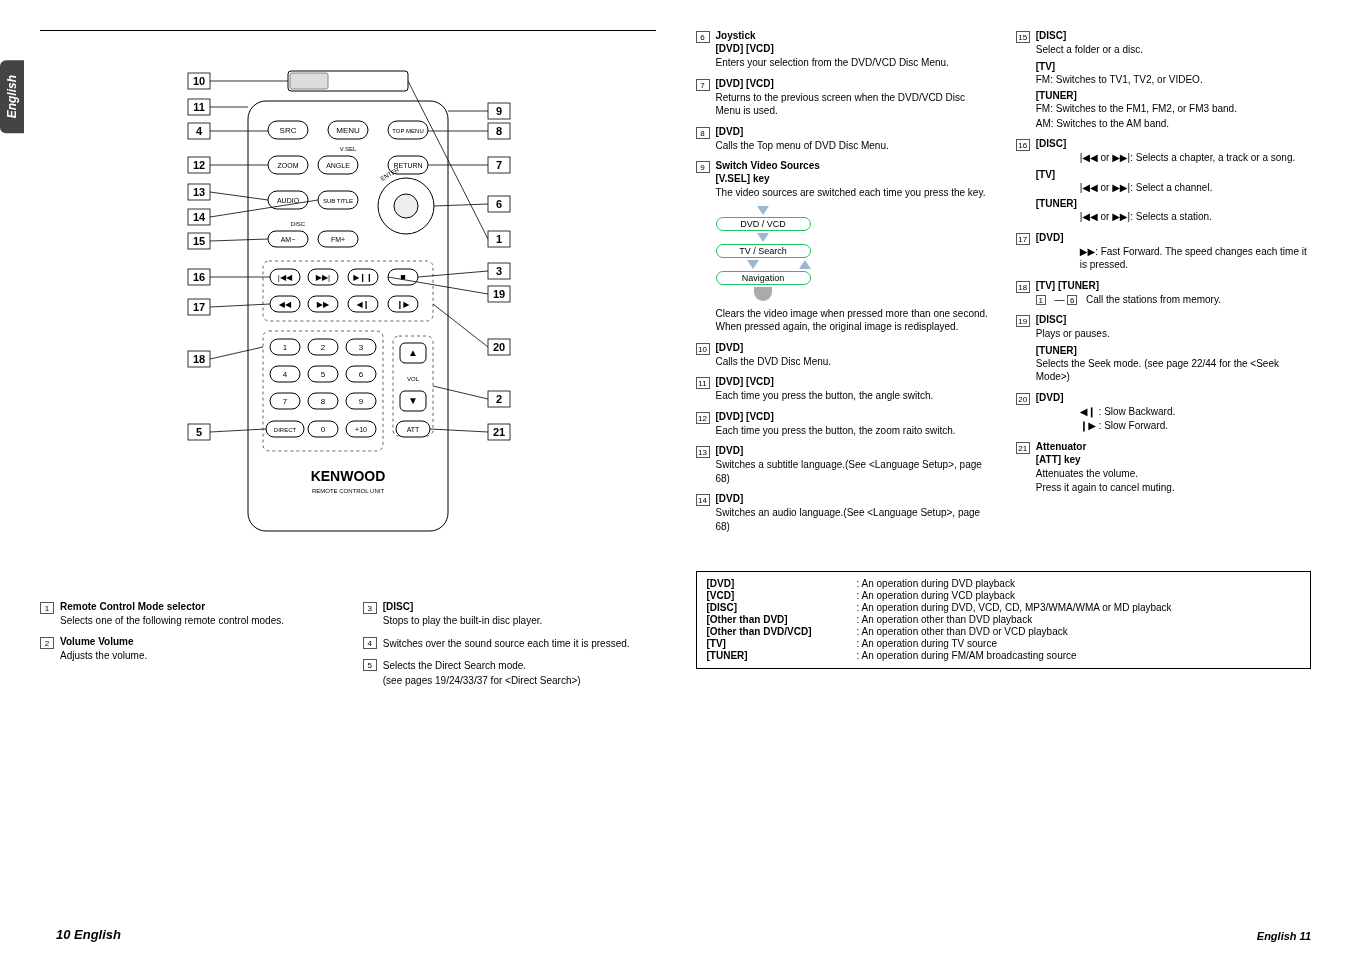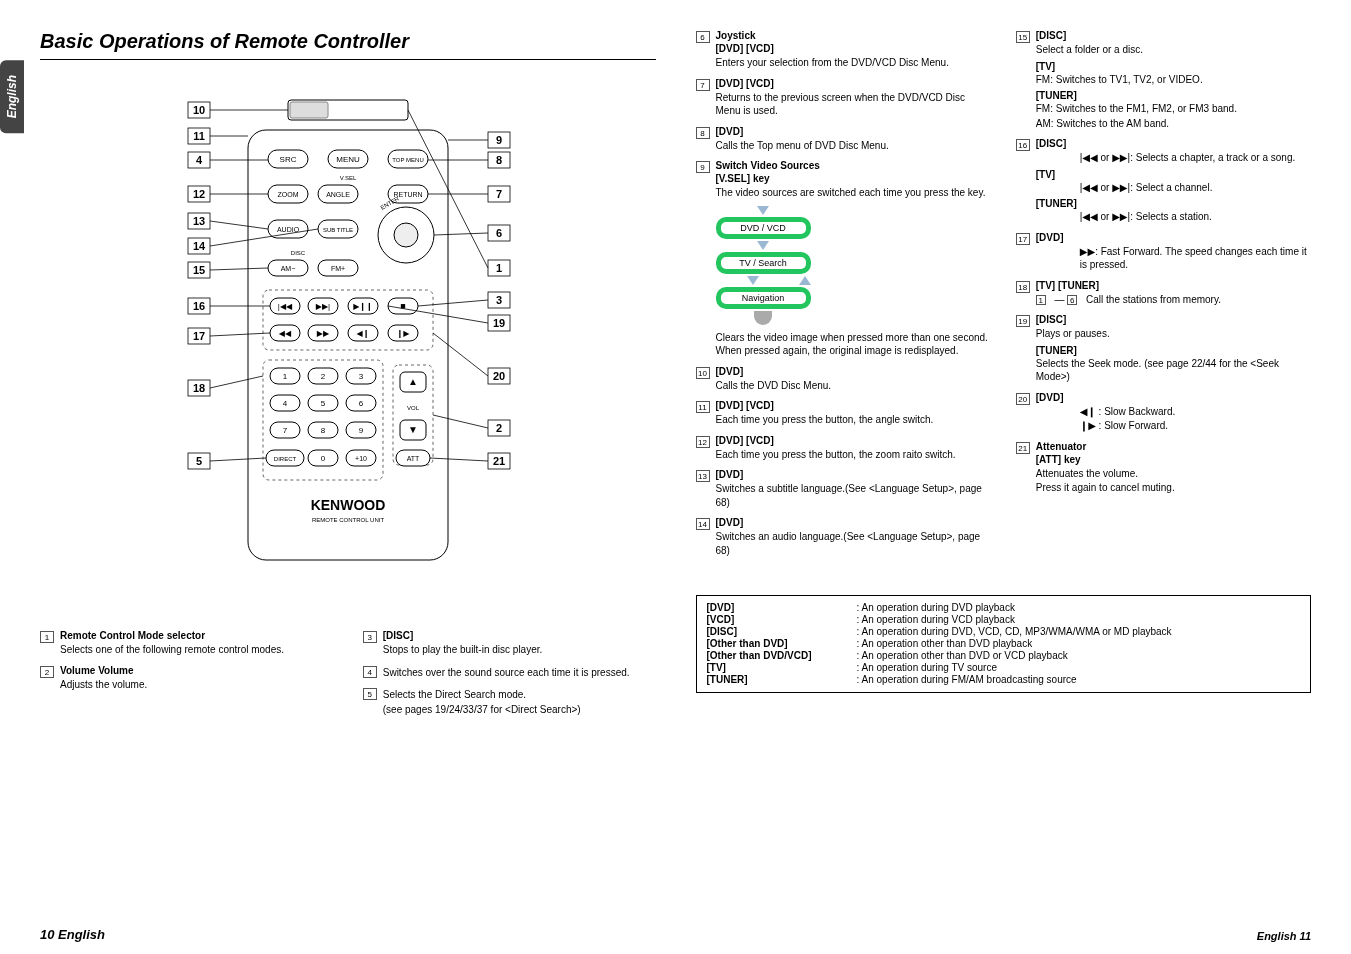--- a/index.html
+++ b/index.html
@@ -88,21 +88,21 @@
   .item-subtitle { font-weight: bold; font-size: 10px; margin-top:4px; }
   .item-text { font-size: 10px; line-height: 1.35; margin-top:1px; }
   .sub-list { margin-top:2px; }
   .sub-list div { font-size:10px; line-height:1.35; }
 
   .seq-diagram {
     margin: 6px 0 6px 0;
     width: 95px;
   }
   .seq-box {
-    border: 5px solid #22c55e;
+    border: 1px solid #22c55e;
     border-radius: 10px;
     font-size: 9px;
     text-align:center;
     padding: 1px 4px;
     margin: 2px auto;
     background:#fff;
   }
   .seq-arrow-down {
     width:0; height:0;
     border-left:6px solid transparent;
@@ -134,21 +134,21 @@
     font-size: 10px;
     margin-top: 30px;
   }
   .footnote-row { display:flex; margin-bottom:1px; }
   .fn-key { width: 150px; font-weight:bold; }
   .fn-val { flex:1; }
 
   .page-num-left {
     position:absolute;
     bottom: 12px;
-    left: 40px;
+    left: 56px;
     font-size: 13px;
     font-weight:bold;
     font-style:italic;
   }
   .page-num-right {
     position:absolute;
     bottom: 12px;
     right: 40px;
     font-size: 11px;
     font-weight:bold;
@@ -158,21 +158,20 @@
   .glyph { font-family: "Arial", sans-serif; margin-left: 44px; }
 </style>
 </head>
 <body>
 
 <div class="page-container">
 
   <div class="left-page">
     <div class="english-tab">English</div>
 
-    <div class="title">Basic Operations of Remote Controller</div>
     <hr class="title-rule">
 
     <div class="remote-figure">
       <svg class="remote-svg" viewBox="0 0 420 520">
 
         <rect x="150" y="20" width="120" height="20" rx="3" fill="#fff" stroke="#000"></rect>
         <rect x="152" y="22" width="38" height="16" rx="2" fill="#ddd" stroke="#888"></rect>
 
         <rect x="110" y="50" width="200" height="430" rx="18" fill="#fff" stroke="#000"></rect>
 

